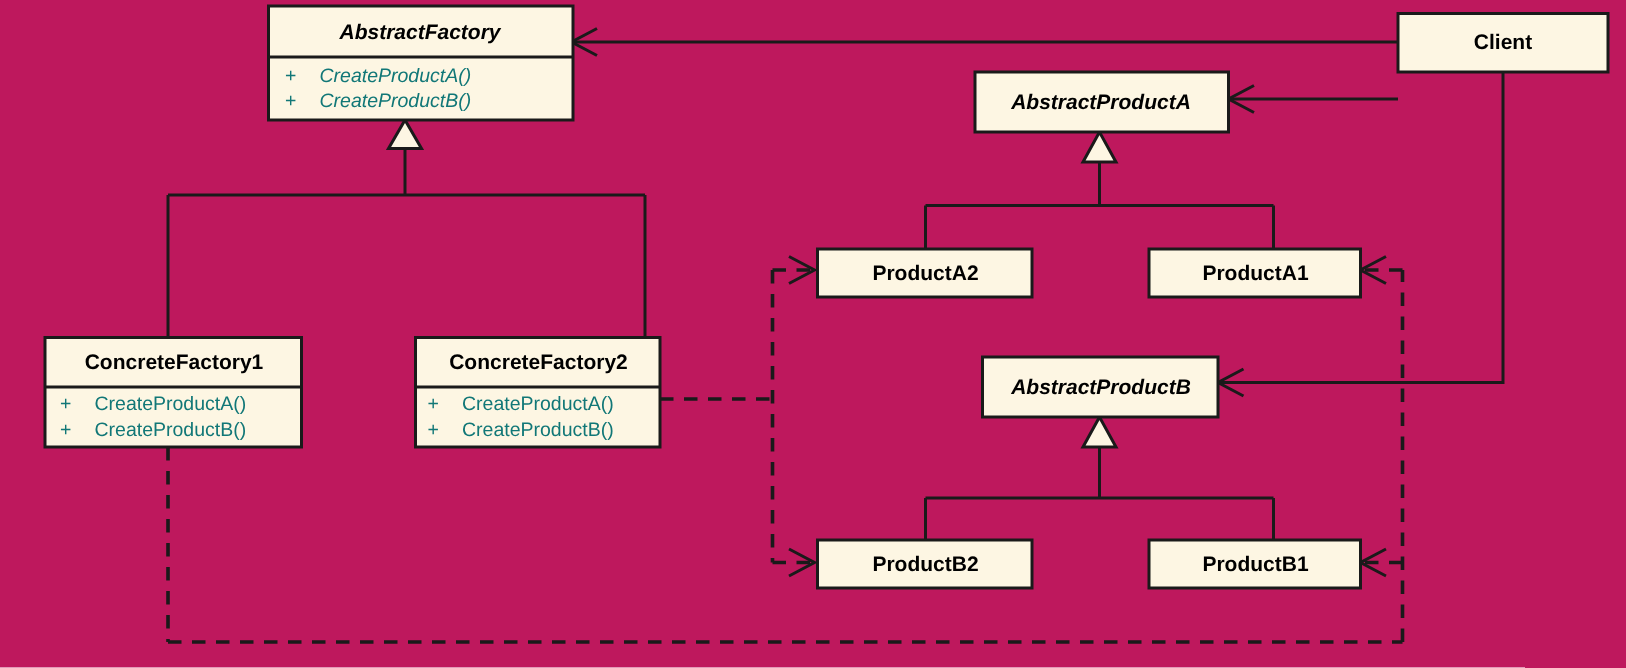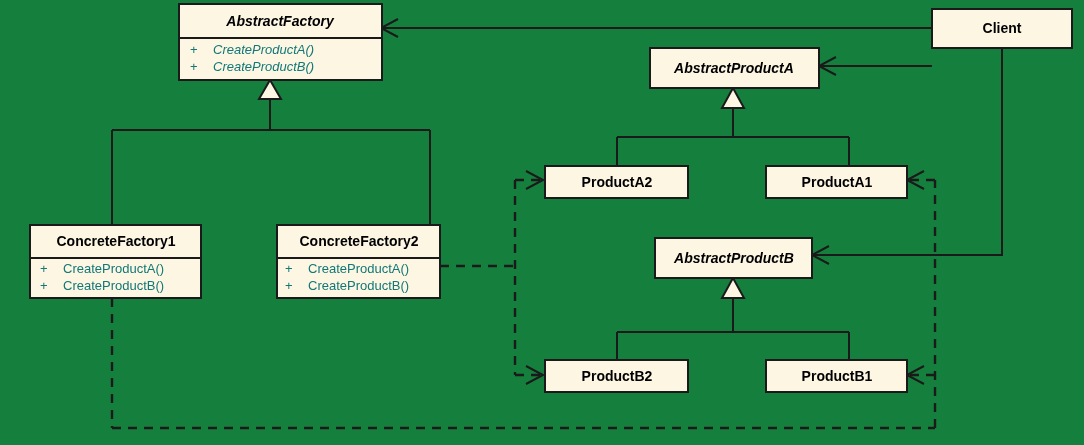--- a/index.html
+++ b/index.html
@@ -7,21 +7,21 @@
     padding: 0;
     background: #ffffff;
   }
   body {
     font-family: "Liberation Sans", sans-serif;
   }
   #diagram-root {
     position: relative;
     width: 1084px;
     height: 445px;
-    background: #15803d;
+    background: #be185d;
     overflow: hidden;
   }
   svg.canvas {
     position: absolute;
     left: 0;
     top: 0;
     width: 1084px;
     height: 445px;
   }
   .cls-title {

